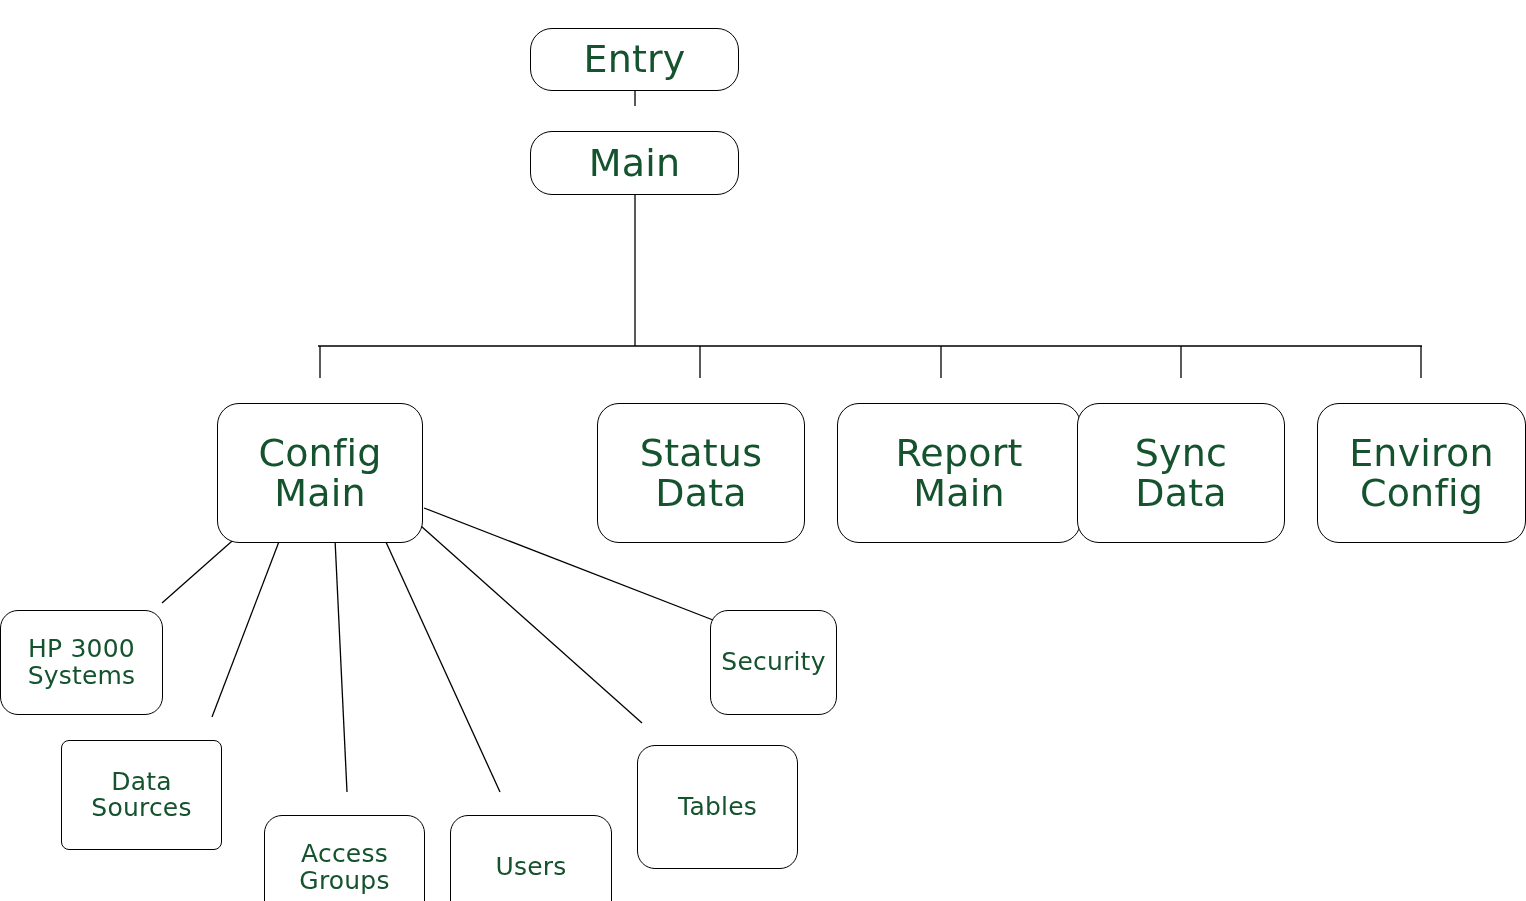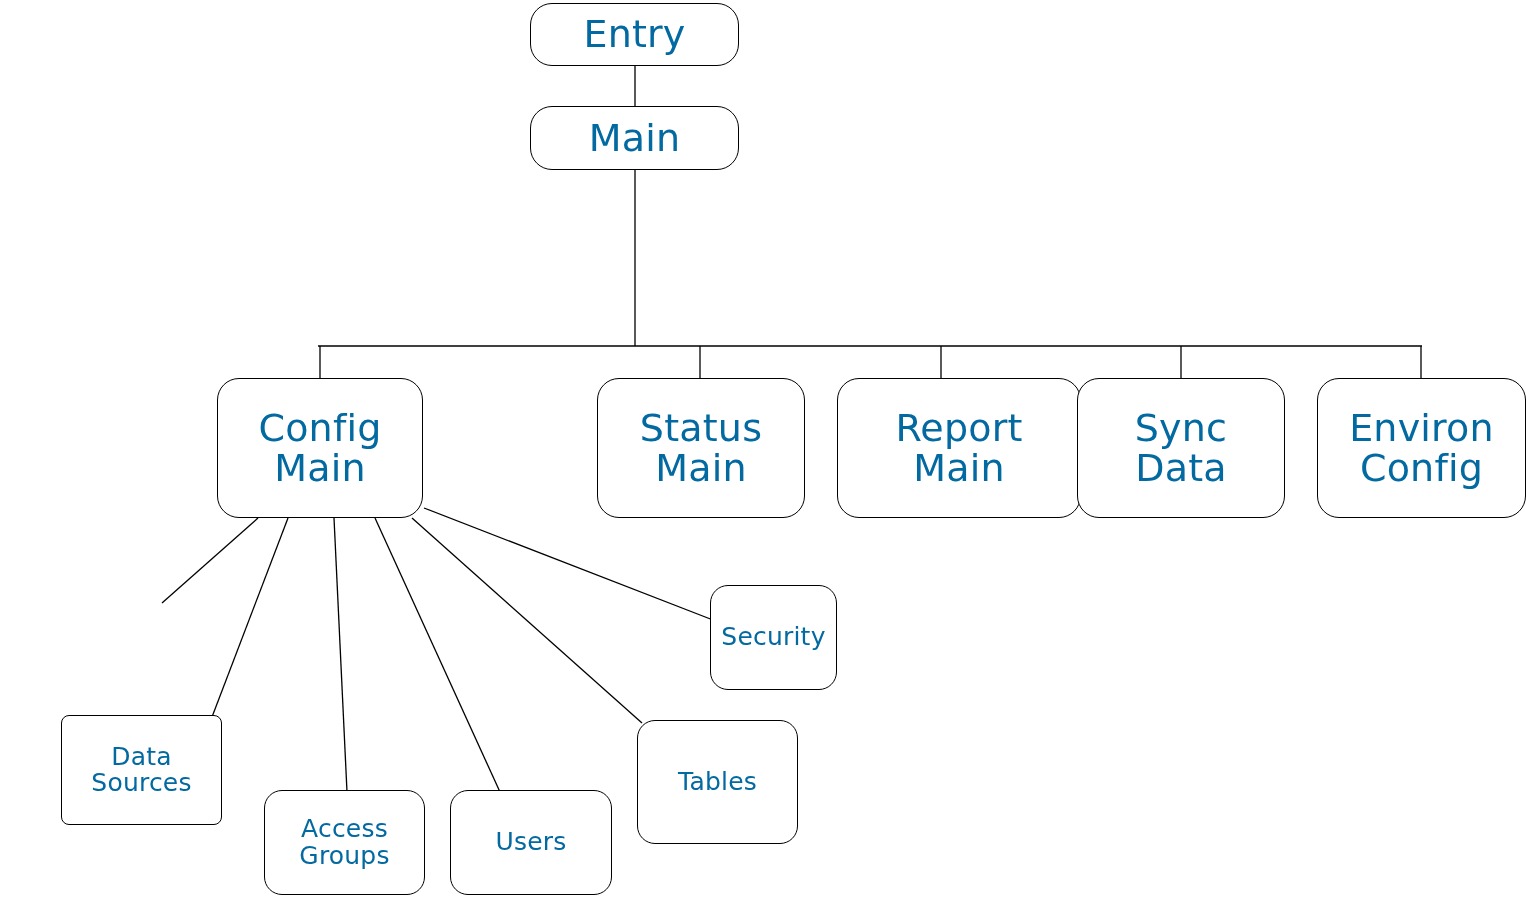--- a/index.html
+++ b/index.html
@@ -28,24 +28,25 @@
   }
   .node {
     position: absolute;
     box-sizing: border-box;
     border: 1px solid #000000;
     background: #ffffff;
     display: flex;
     align-items: center;
     justify-content: center;
     text-align: center;
-    color: #0369a1;
+    color: #14532d;
     line-height: 1.06;
     white-space: pre-line;
     letter-spacing: 0.2px;
+    margin-top: 25px;
   }
   .node.lg  { font-size: 38px; border-radius: 22px; }
   .node.sm  { font-size: 25px; border-radius: 18px; }
   .node-label {
     display: block;
     width: 100%;
     white-space: pre-line;
   }
 </style>
 </head>
@@ -80,38 +81,42 @@
     <span class="node-label">Main</span>
   </div>
 
   <div class="node lg" style="left:217px;top:378px;width:206px;height:140px;">
     <span class="node-label">Config
 Main</span>
   </div>
 
   <div class="node lg" style="left:597px;top:378px;width:208px;height:140px;">
     <span class="node-label">Status
-Main</span>
+Data</span>
   </div>
 
   <div class="node lg" style="left:837px;top:378px;width:244px;height:140px;">
     <span class="node-label">Report
 Main</span>
   </div>
 
   <div class="node lg" style="left:1077px;top:378px;width:208px;height:140px;">
     <span class="node-label">Sync
 Data</span>
   </div>
 
   <div class="node lg" style="left:1317px;top:378px;width:209px;height:140px;">
     <span class="node-label">Environ
 Config</span>
   </div>
 
+  <div class="node sm" style="left:0px;top:585px;width:163px;height:105px;">
+    <span class="node-label">HP 3000
+Systems</span>
+  </div>
 
   <div class="node sm" style="left:61px;top:715px;width:161px;height:110px;border-radius:8px;">
     <span class="node-label">Data
 Sources</span>
   </div>
 
   <div class="node sm" style="left:264px;top:790px;width:161px;height:105px;">
     <span class="node-label">Access
 Groups</span>
   </div>

